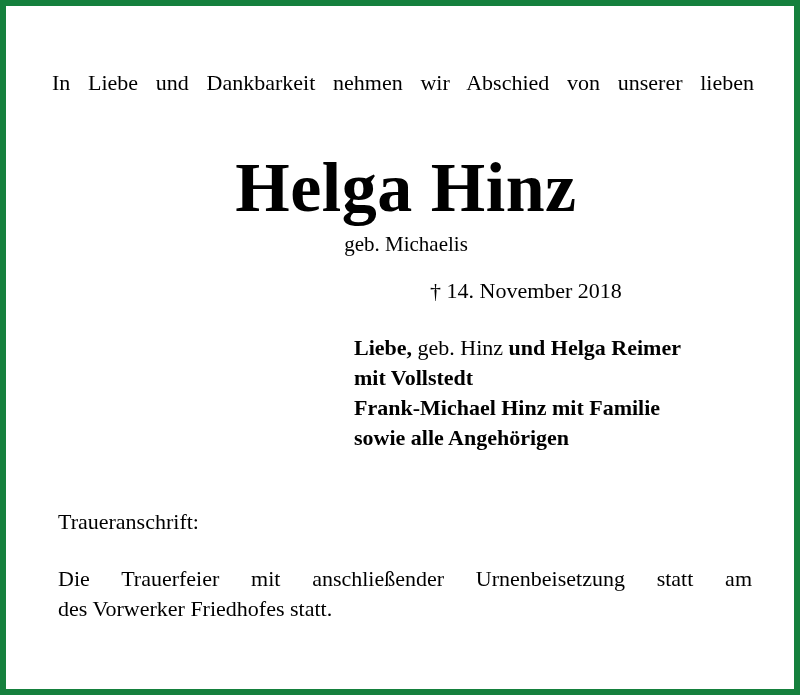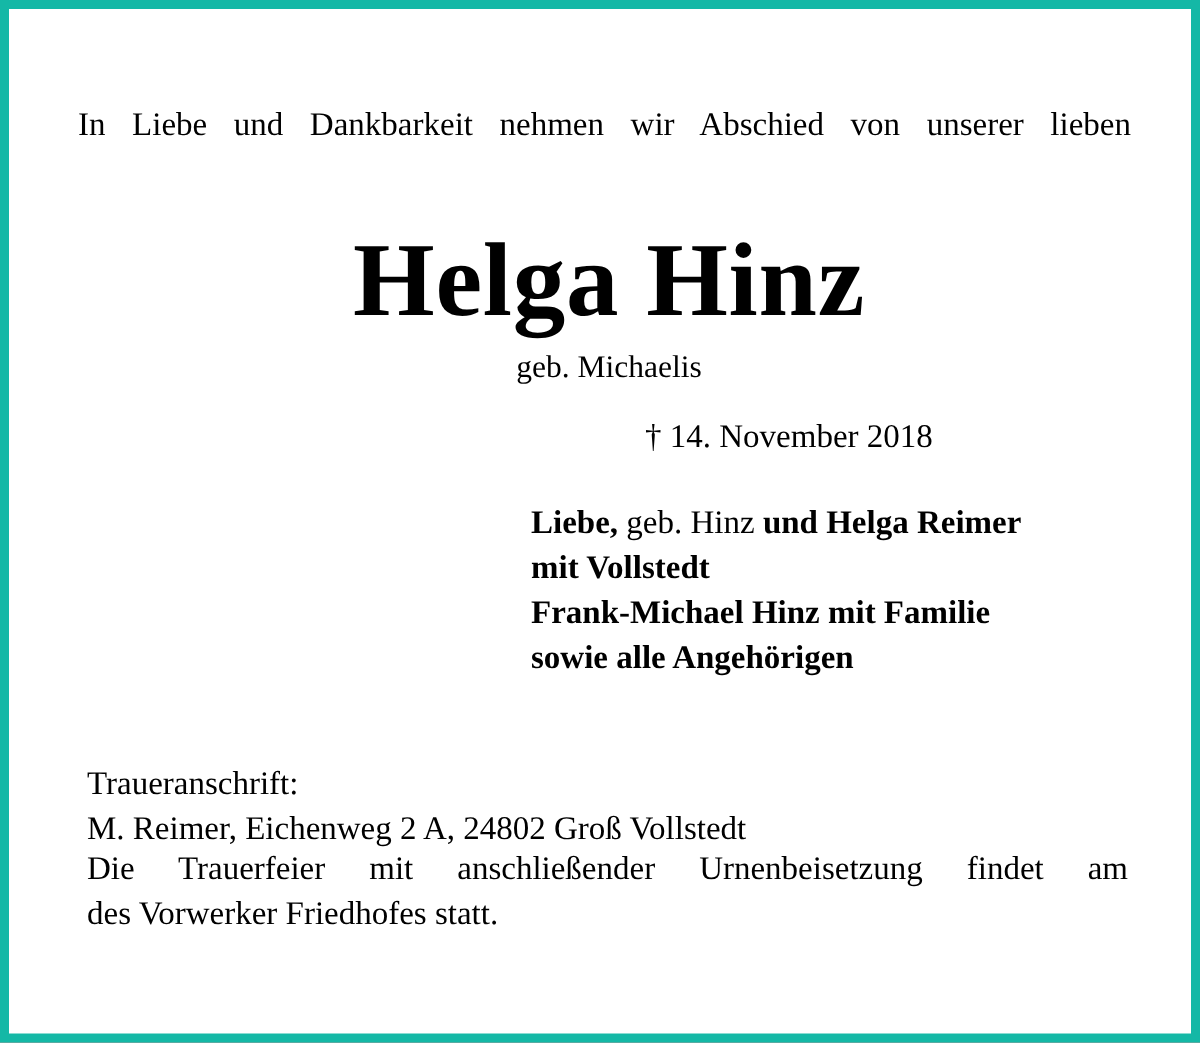--- a/index.html
+++ b/index.html
@@ -12,21 +12,21 @@
       height: 695px;
       overflow: hidden;
     }
     .notice {
       position: absolute;
       left: 0;
       top: 0;
       width: 800px;
       height: 695px;
       box-sizing: border-box;
-      border: 6px solid #14b8a6;
+      border: 6px solid #15803d;
       background: #fff;
       color: #000;
       font-family: "Liberation Serif", "DejaVu Serif", serif;
     }
     .block {
       position: absolute;
     }
     .intro {
       left: 46px;
       top: 62px;
@@ -121,21 +121,20 @@
 
   <div class="block family">
     <span class="line"><span>Liebe,</span><span class="normal"> geb. Hinz </span><span>und Helga Reimer</span></span>
     <span class="line">mit Vollstedt</span>
     <span class="line">Frank-Michael Hinz mit Familie</span>
     <span class="line">sowie alle Angehörigen</span>
   </div>
 
   <div class="block address">
     <span class="line">Traueranschrift:</span>
-    <span class="line">M. Reimer, Eichenweg 2 A, 24802 Groß Vollstedt</span>
   </div>
 
   <div class="block ceremony">
-    <span class="line justify">Die Trauerfeier mit anschließender Urnenbeisetzung findet am</span>
+    <span class="line justify">Die Trauerfeier mit anschließender Urnenbeisetzung statt am</span>
     <span class="line">des Vorwerker Friedhofes statt.</span>
   </div>
 
 </div>
 
 </body></html>

